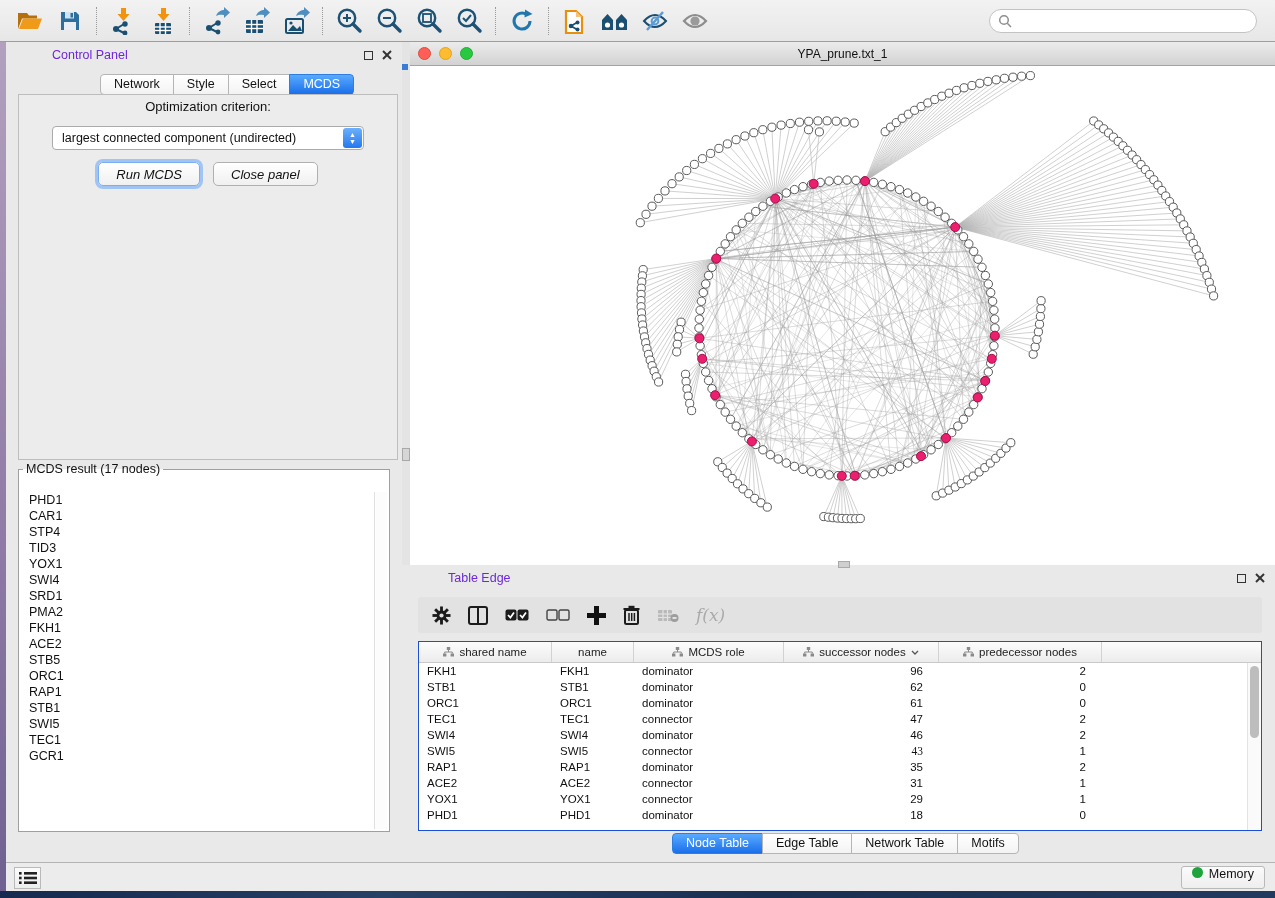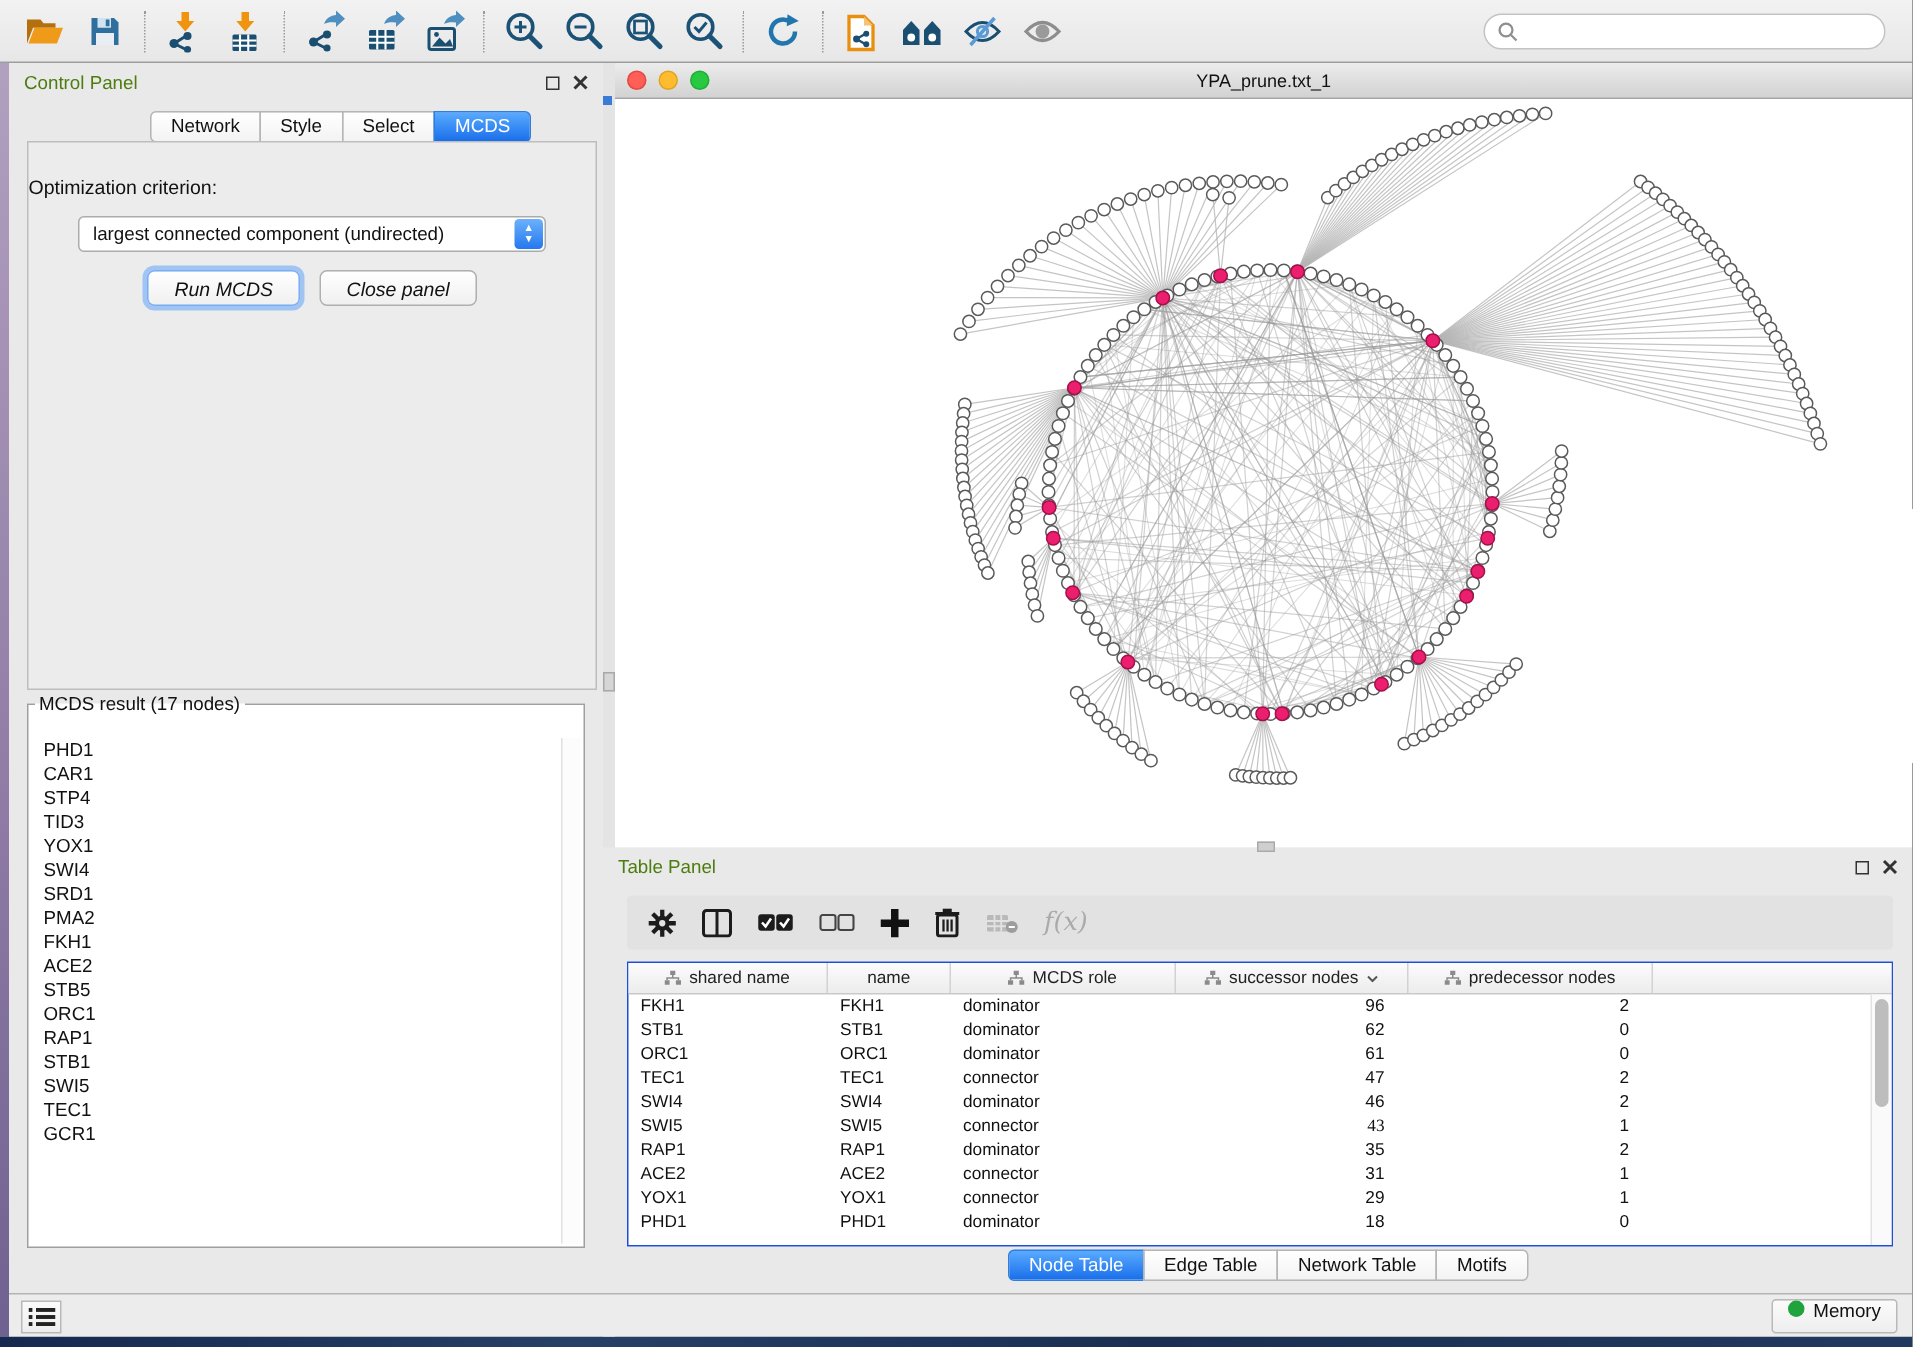--- a/index.html
+++ b/index.html
@@ -17,32 +17,32 @@
   .searchbox input{border:none;outline:none;flex:1;font-size:12px;background:transparent;margin-left:5px;}
 
   
   .wall-left{position:absolute;left:0;top:42px;width:6px;height:849px;
     background:linear-gradient(#b2a0bf,#8e7aa4 60%,#6f6190);}
   .wall-bottom{position:absolute;left:0;top:891px;width:1275px;height:7px;
     background:linear-gradient(90deg,#16294e,#274066 30%,#1a2f52 60%,#223a5e);}
 
   
   .control-panel{position:absolute;left:6px;top:42px;width:396px;height:821px;background:#e9e9e9;}
-  .panel-title{position:relative;height:26px;display:flex;align-items:center;padding:0 10px;font-size:12.5px;color:#4d7c0f;}
+  .panel-title{position:relative;height:26px;display:flex;align-items:center;padding:0 10px;font-size:12.5px;color:#6d28d9;margin-left:36px;}
   .pt-icons{margin-left:auto;display:flex;align-items:center;gap:9px;}
   .float-ic{width:9px;height:9px;border:1.6px solid #333;display:inline-block;}
   .seg{display:flex;padding-left:16px;}
   .seg-btn{height:21px;line-height:19px;padding:0 13px;font-size:12.5px;color:#111;cursor:default;
     background:linear-gradient(#ffffff,#f3f3f3);border:1px solid #b5b5b5;margin-left:-1px;}
   .seg-btn:first-child{border-radius:4px 0 0 4px;margin-left:0;}
   .seg-btn:last-child{border-radius:0 4px 4px 0;}
   .seg-btn.sel{background:linear-gradient(#59aaff,#1a6fea);color:#fff;border-color:#2e7de0;}
   .cp-tabs{position:absolute;left:78px;top:32px;}
   .tab-content{position:absolute;left:12px;top:52px;width:380px;height:366px;background:#ececec;border:1px solid #bdbdbd;}
-  .opt-label{margin-top:22px;font-size:13px;color:#111;}
+  .opt-label{margin-top:4px;text-align:center;font-size:13px;color:#111;}
   .combo{position:relative;margin:12px auto 0;width:312px;height:24px;background:#fff;border:1px solid #ababab;
     border-radius:4px;font-size:12.5px;display:flex;align-items:center;padding:0 26px 0 9px;color:#111;}
   .combo .stepper{position:absolute;right:1px;top:1px;width:19px;height:20px;border-radius:3px;
     background:linear-gradient(#6cb1fc,#2478ef);display:flex;flex-direction:column;align-items:center;justify-content:center;}
   .combo .stepper span{color:#fff;font-size:7px;line-height:7px;}
   .btnrow{margin-top:12px;display:flex;justify-content:center;gap:13px;}
   .mac-btn{height:24px;padding:0 17px;font-size:13px;color:#111;background:linear-gradient(#ffffff,#f0f0f0);
     border:1px solid #b0b0b0;border-radius:5px;font-style:italic;}
   .mac-btn.focusring{box-shadow:0 0 0 3px rgba(110,170,250,.6);border-color:#7aaef2;}
   .result-box{position:absolute;left:12px;top:420px;width:372px;height:370px;background:#fff;
@@ -1043,21 +1043,21 @@
           <circle cx="581.8" cy="292.8" r="4.5" fill="#ec1e6e" stroke="#a50f4d" stroke-width="1"></circle>
           <circle cx="305.1" cy="329.2" r="4.5" fill="#ec1e6e" stroke="#a50f4d" stroke-width="1"></circle>
           <circle cx="444.7" cy="409.8" r="4.5" fill="#ec1e6e" stroke="#a50f4d" stroke-width="1"></circle>
         </svg>
     </div>
   </div>
 
   <div class="table-panel">
     <div class="tp-drag"></div>
     <div class="panel-title">
-      <span>Table Panel</span>
+      <span>Table Edge</span>
       <span class="pt-icons">
         <span class="float-ic"></span>
         <svg width="10" height="10" viewBox="0 0 10 10">
             <line x1="1" y1="1" x2="9" y2="9" class="xicon"></line>
             <line x1="9" y1="1" x2="1" y2="9" class="xicon"></line>
           </svg>
       </span>
     </div>
     <div class="tp-toolbar">
       <span class="tpi">

